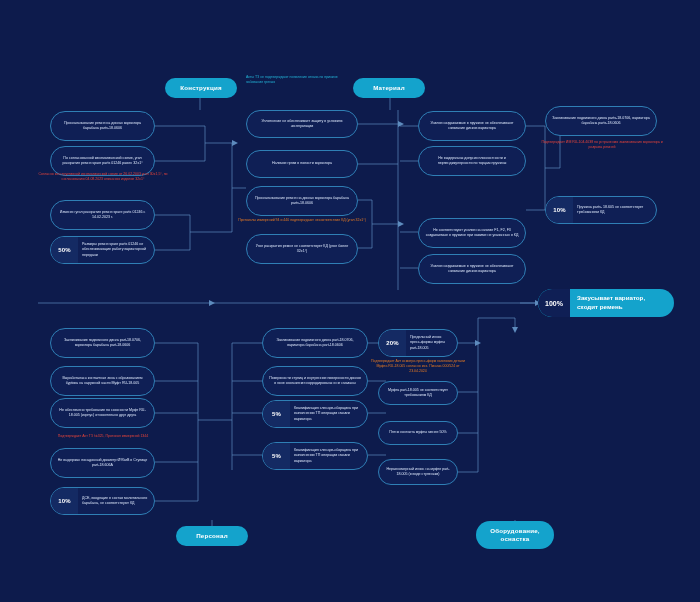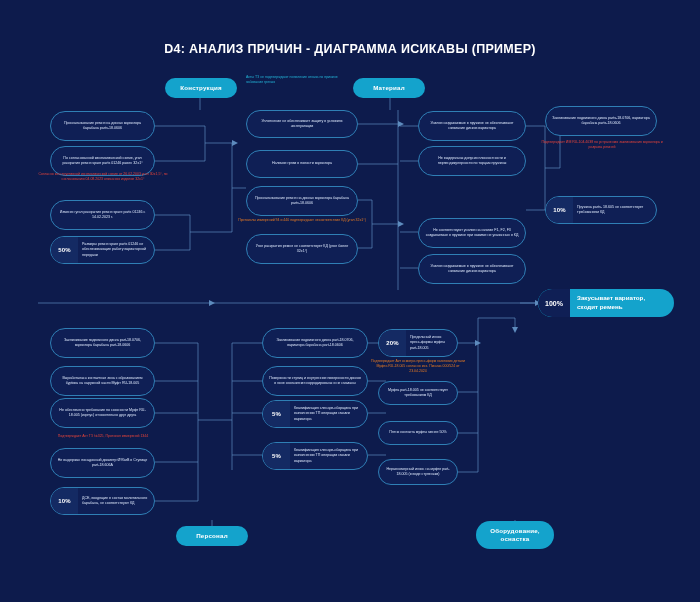--- a/index.html
+++ b/index.html
@@ -100,21 +100,20 @@
   }
   .note.red{color:#e8443a;}
   .note.orange{color:#e87a22;}
   .note.cyan{color:#23b5d8;}
 </style>
 </head>
 <body>
 
 <div id="canvas">
 
-  <div class="title">D4: АНАЛИЗ ПРИЧИН - ДИАГРАММА ИСИКАВЫ (ПРИМЕР)</div>
 
   <svg class="lines" viewBox="0 0 700 602">
     <g stroke="#5d8bbd" stroke-width="0.7" fill="none">
 
       <line x1="38" y1="303" x2="540" y2="303"></line>
 
       <line x1="200" y1="97" x2="200" y2="110"></line>
       <line x1="390" y1="97" x2="390" y2="110"></line>
       <line x1="212" y1="520" x2="212" y2="533"></line>
       <line x1="515" y1="520" x2="515" y2="533"></line>

